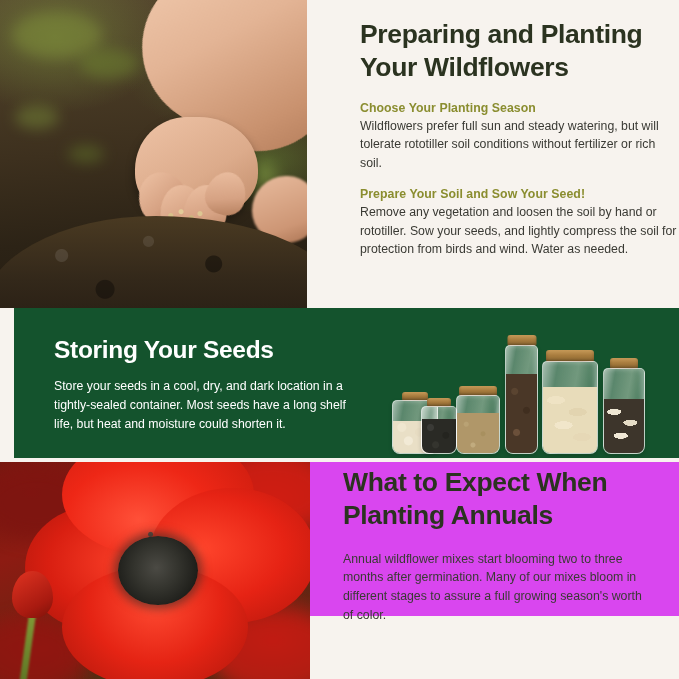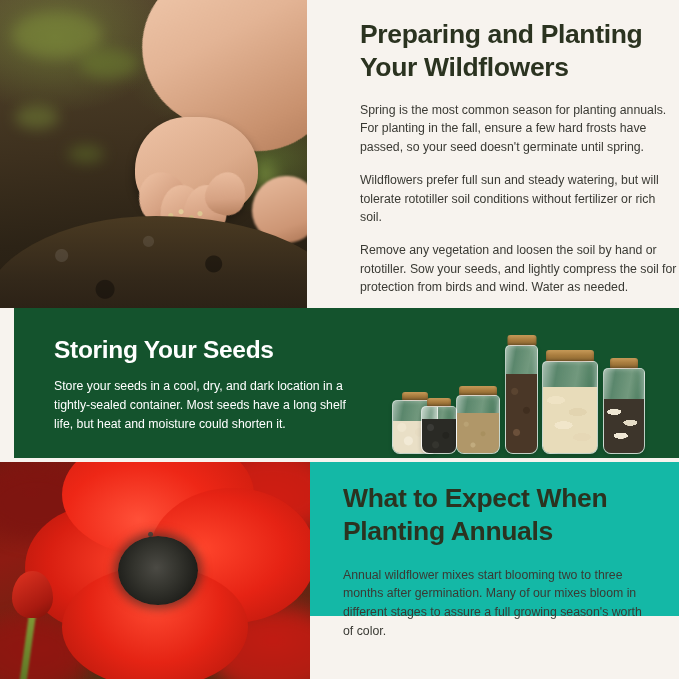--- a/index.html
+++ b/index.html
@@ -267,22 +267,22 @@
       radial-gradient(circle at 62% 22%, rgba(52,54,50,.9) 0 3px, rgba(0,0,0,0) 4px),
       radial-gradient(circle at 74% 52%, rgba(58,60,56,.9) 0 3px, rgba(0,0,0,0) 4px),
       radial-gradient(circle at 26% 64%, rgba(48,50,46,.9) 0 3px, rgba(0,0,0,0) 4px),
       radial-gradient(circle at 52% 78%, rgba(62,64,60,.9) 0 3px, rgba(0,0,0,0) 4px),
       radial-gradient(circle at 44% 12%, rgba(70,72,66,.85) 0 2px, rgba(0,0,0,0) 3px);
     filter: blur(.5px);
   }
 
   .panel-br {
     position: absolute; left: 310px; top: 0; width: 369px; height: 154px;
-    background: #14b8a6;
-    padding: 20px 26px 0 33px;
+    background: #d946ef;
+    padding: 4px 26px 0 33px;
   }
   h1.section-title-2 {
     color: #2b3320;
     font-size: 26.5px;
     line-height: 1.26;
     font-weight: 700;
     letter-spacing: -0.35px;
     margin-bottom: 17px;
   }
 </style>
@@ -308,24 +308,25 @@
       <span class="finger f3"></span>
       <span class="finger f4"></span>
       <span class="hand2"></span>
       <span class="seeds"></span>
       <span class="mound"></span>
     </div>
 
     <div class="panel-tr">
       <h1 class="section-title">Preparing and Planting Your Wildflowers</h1>
 
-      <p class="body-copy">Spring is the most common season for planting annuals. For planting in the fall, ensure a few hard frosts have passed, so your seed doesn't germinate until spring.</p>
+      <h3 class="sub-title">Choose Your Planting Season</h3>
 
       <p class="body-copy">Wildflowers prefer full sun and steady watering, but will tolerate rototiller soil conditions without fertilizer or rich soil.</p>
 
+      <h3 class="sub-title">Prepare Your Soil and Sow Your Seed!</h3>
       <p class="body-copy">Remove any vegetation and loosen the soil by hand or rototiller. Sow your seeds, and lightly compress the soil for protection from birds and wind. Water as needed.</p>
     </div>
   </div>
 
   <div class="row2">
     <div class="green-text">
       <h2 class="band-title">Storing Your Seeds</h2>
       <p class="band-copy">Store your seeds in a cool, dry, and dark location in a tightly-sealed container. Most seeds have a long shelf life, but heat and moisture could shorten it.</p>
     </div>
   </div>

